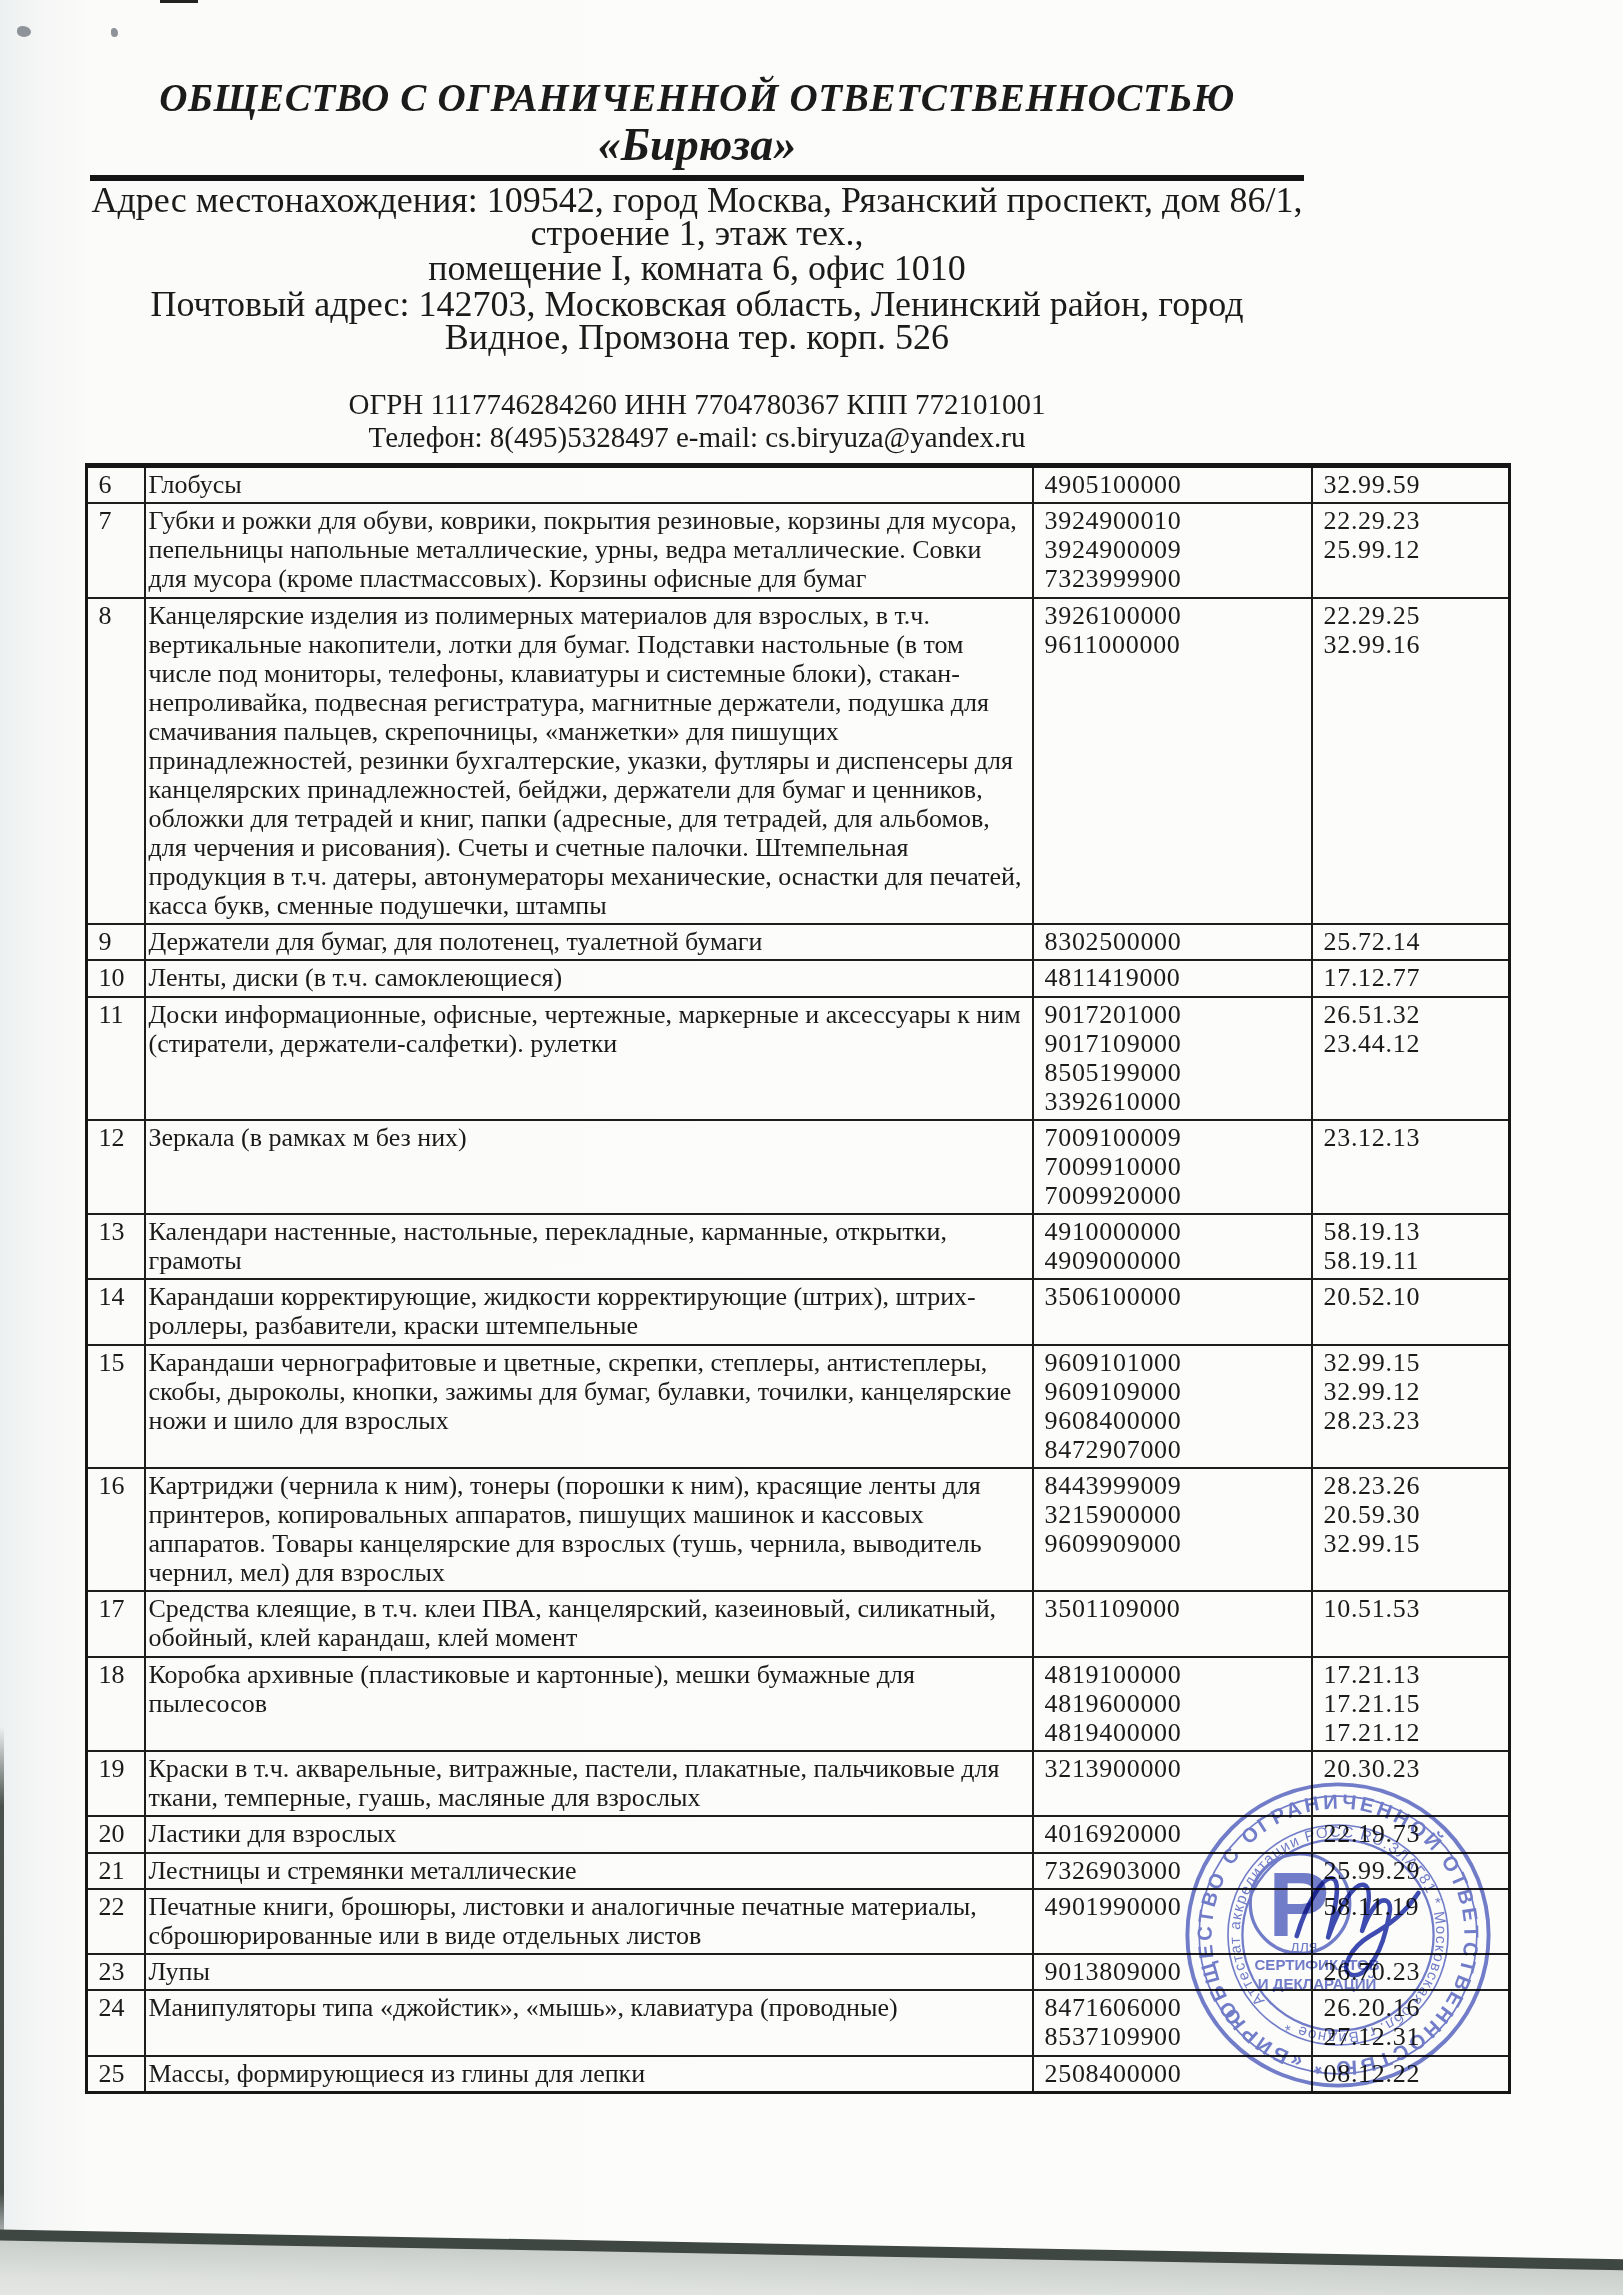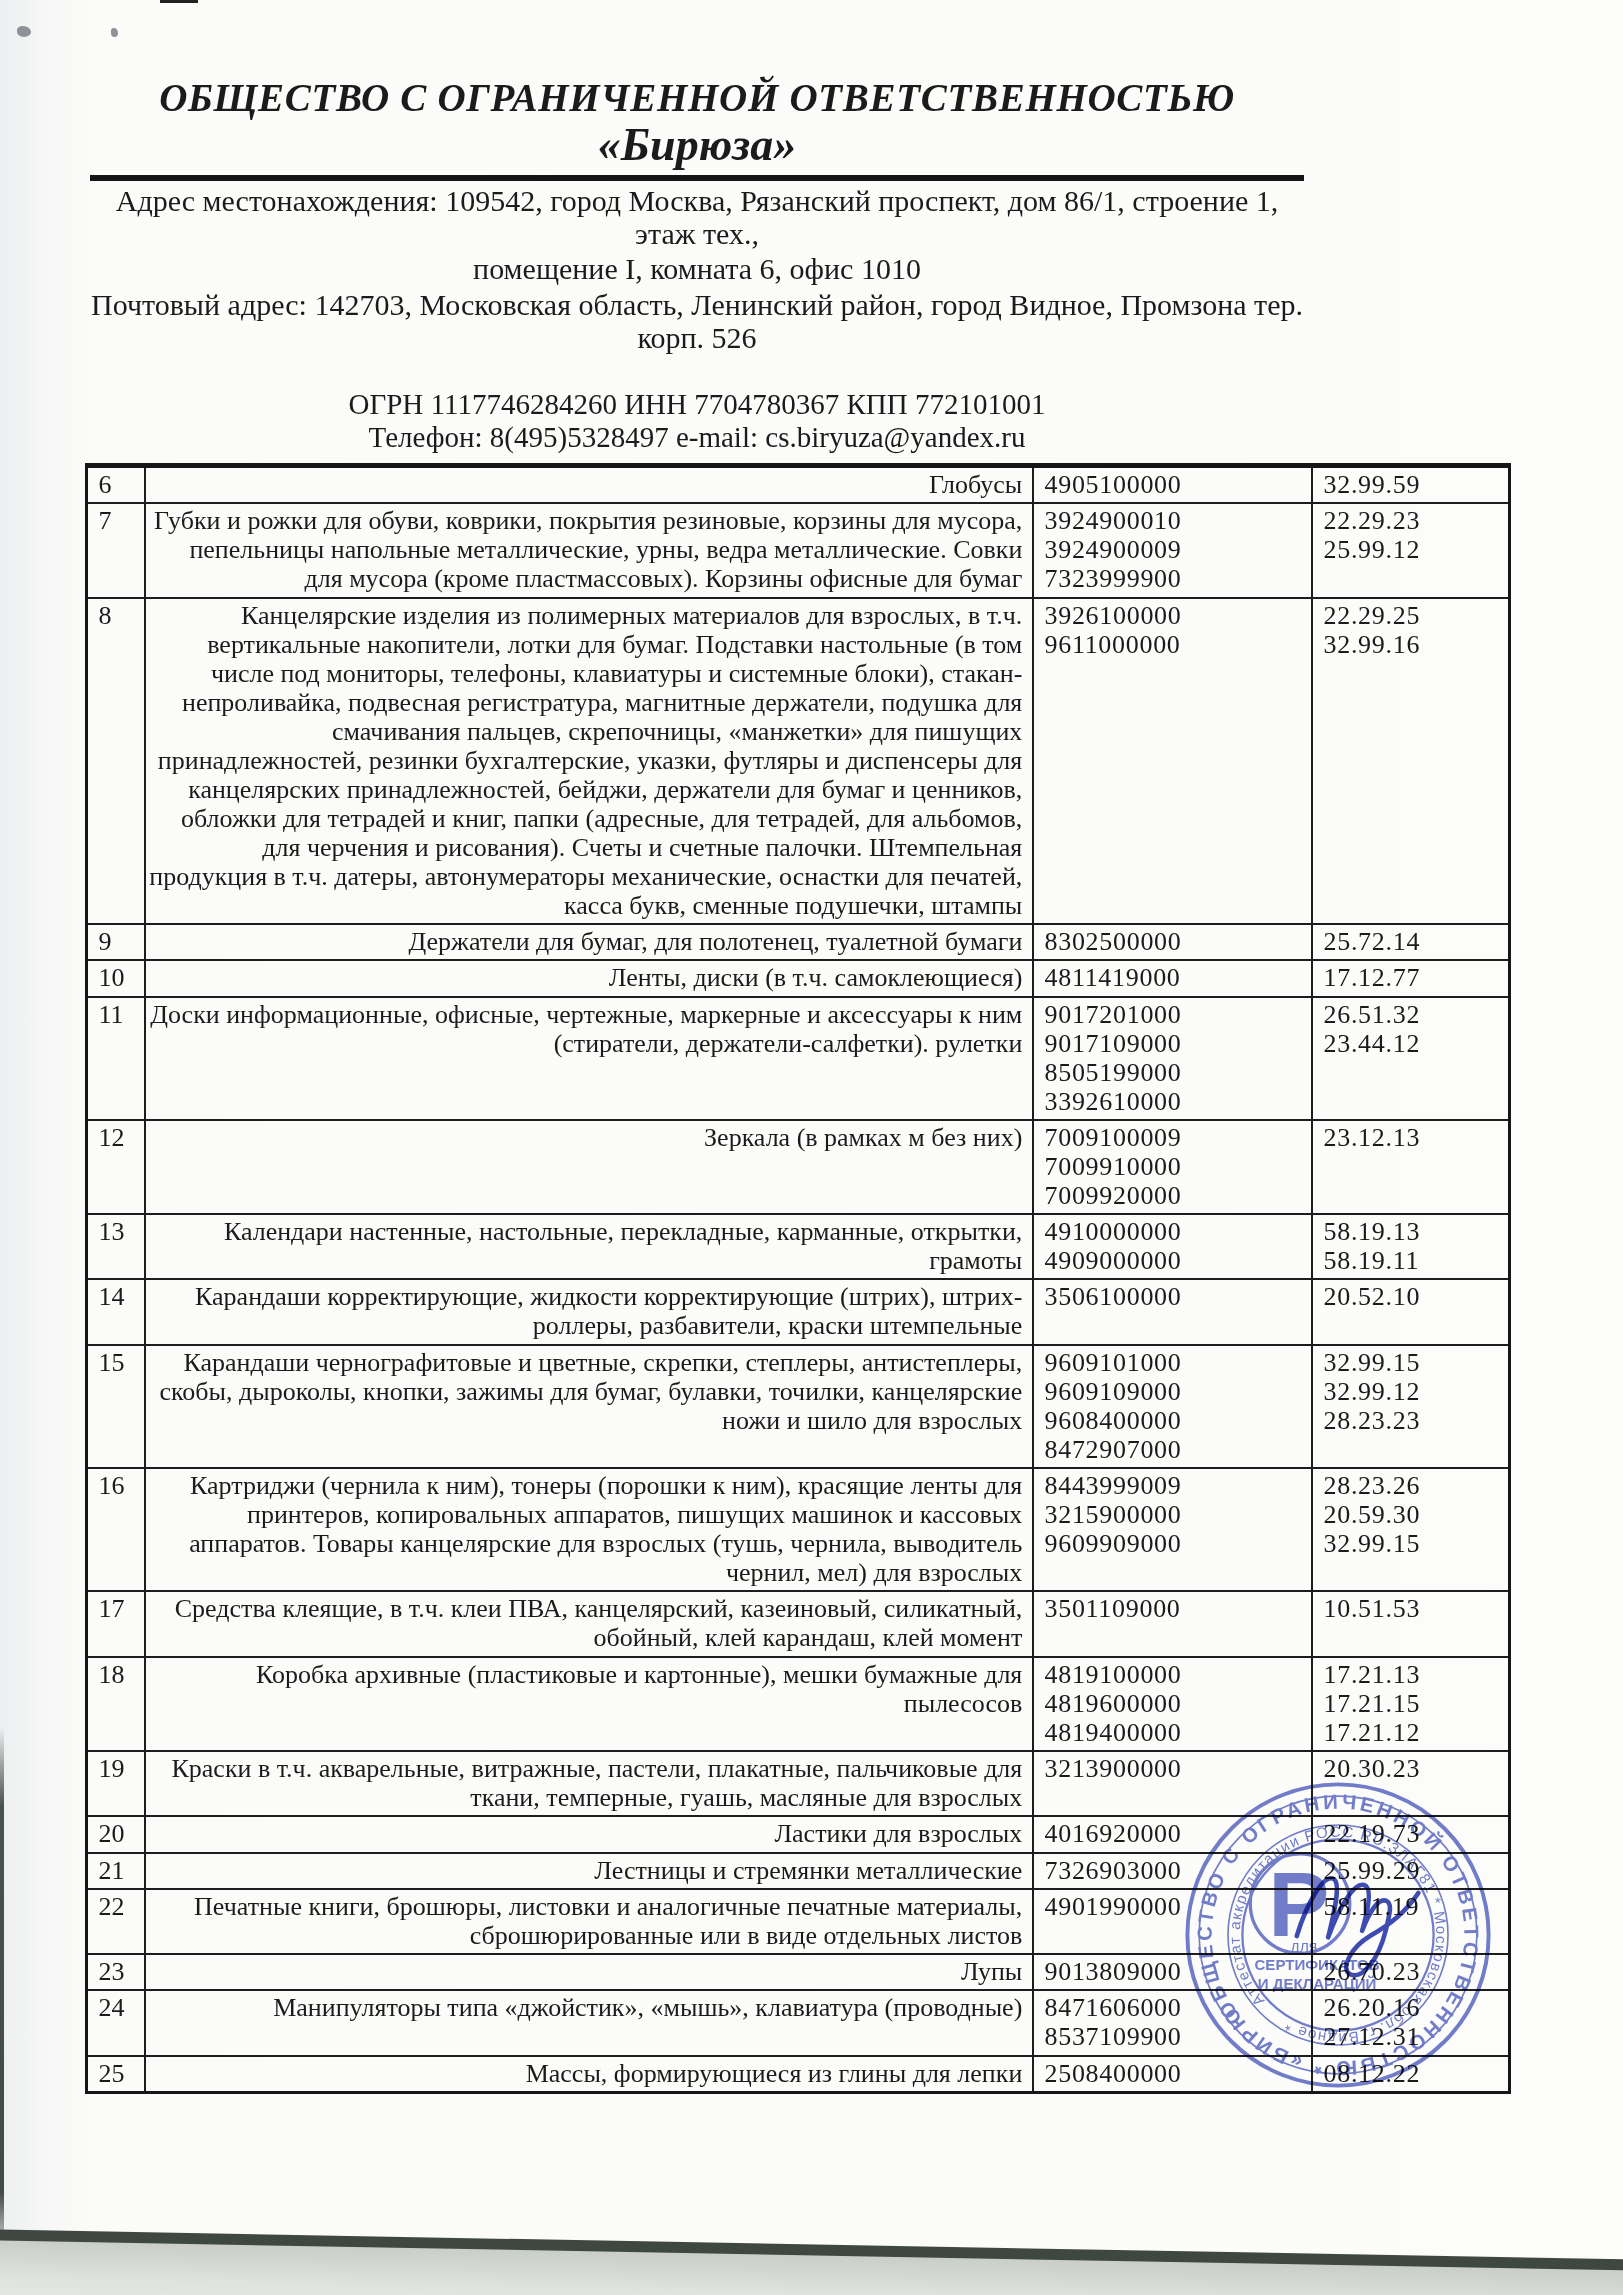--- a/index.html
+++ b/index.html
@@ -12,40 +12,40 @@
   .page{position:relative;width:1394px;height:2295px;}
   .letterhead{padding:76px 90px 0 90px;text-align:center;}
   .company-line1{
     font-size:39px;font-weight:bold;font-style:italic;line-height:43px;margin:0;
     letter-spacing:0.7px;
   }
   .company-line2{
     font-size:46px;font-weight:bold;font-style:italic;line-height:51px;margin:0;
   }
   .header-rule{height:5.9px;background:#151515;margin-top:5.2px;}
-  .addr{font-size:30px;line-height:33px;margin:2.6px 0 0 0;}
+  .addr{font-size:36px;line-height:33px;margin:2.6px 0 0 0;}
   .reg-line{font-size:29px;line-height:33px;margin:34px 0 0 0;}
   .contact-line{font-size:29px;line-height:33px;margin:0;}
   table.products{
     border-collapse:collapse;table-layout:fixed;
     margin:9.2px 0 0 85px;width:1423px;
     border-left:3.3px solid #161616;border-right:3.3px solid #161616;
     border-top:5.9px solid #161616;border-bottom:3.9px solid #161616;
   }
   col.c-num{width:58px;}
   col.c-desc{width:888px;}
   col.c-code{width:279px;}
   col.c-okpd{width:198px;}
   td{
     border:2.6px solid #1d1d1d;vertical-align:top;
     font-size:26px;line-height:29px;
     padding:2px 9.2px 3.3px 9.2px;
   }
   td.num{padding-left:10.5px;}
-  td.desc{padding-left:3px;text-align:right;}
+  td.desc{padding-left:3px;}
   td.codes,td.okpd{padding-left:11px;letter-spacing:0.7px;}
   .stamp-wrap{position:absolute;left:1135px;top:1732px;width:406px;height:406px;
     mix-blend-mode:multiply;opacity:.85;}
   .sign-wrap{position:absolute;left:1285px;top:1864px;width:183px;height:131px;
     mix-blend-mode:multiply;opacity:.92;}
   .speck{position:absolute;background:#8d9398;border-radius:40% 60% 50% 50%;}
   .top-sliver{position:absolute;left:160px;top:0;width:38px;height:3.3px;background:#222;}
   .left-edge{position:absolute;left:0;top:1727px;width:3.9px;height:517px;
     background:linear-gradient(180deg,rgba(70,78,74,0) 0,#4a524d 79px,#434b46 90%,rgba(70,78,74,.2) 100%);}
   .bottom-edge{position:absolute;left:-39px;top:2245px;width:1766px;height:11.8px;

